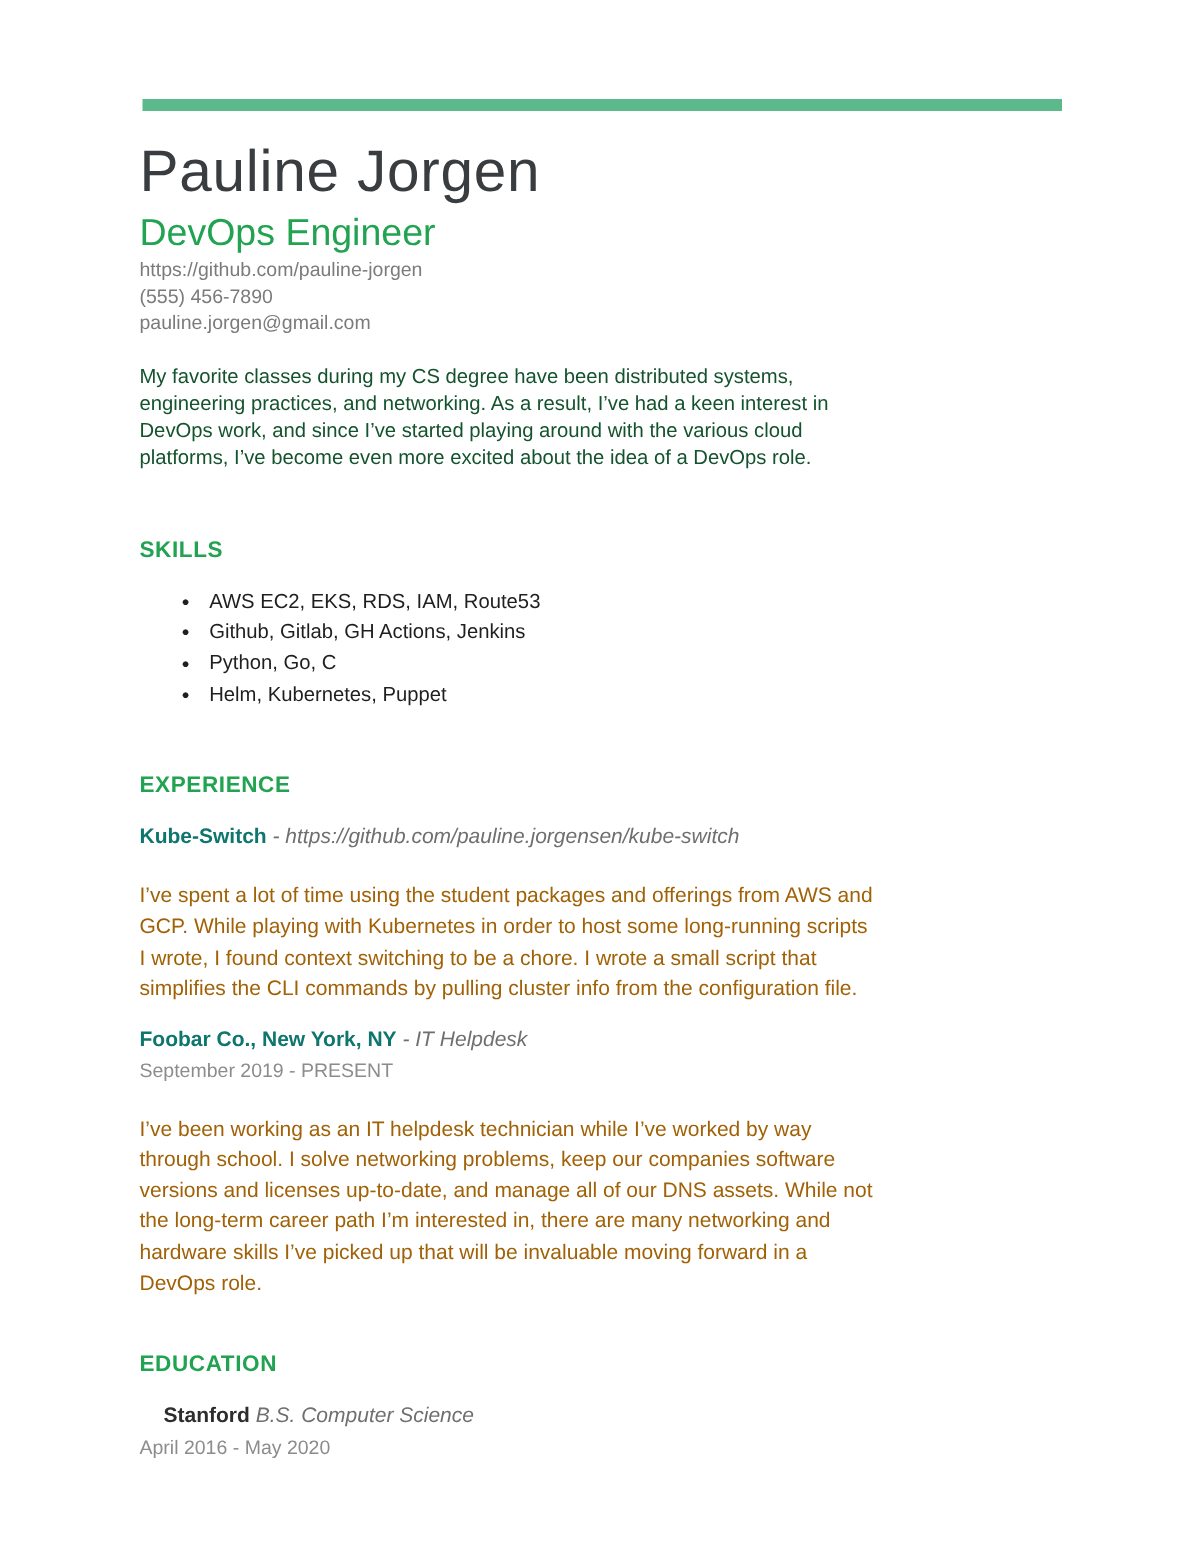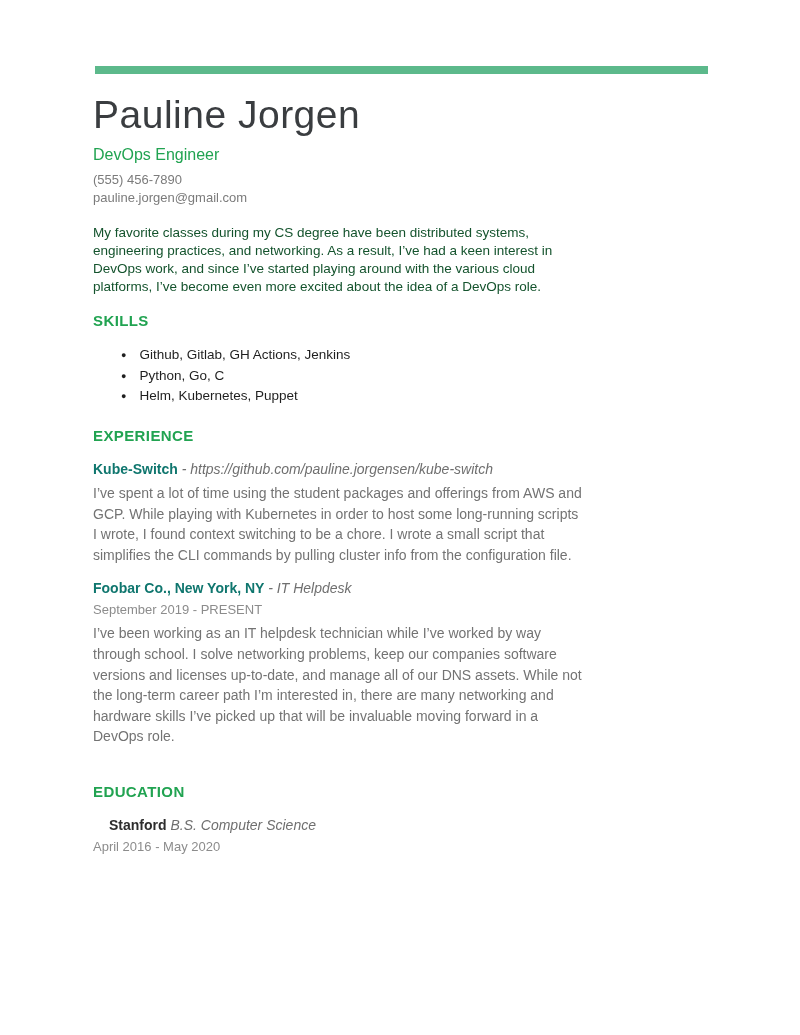--- a/index.html
+++ b/index.html
@@ -23,21 +23,21 @@
   .name {
     margin: 20px 0 0;
     font-size: 39px;
     line-height: 42px;
     font-weight: 400;
     color: #3a3d40;
     letter-spacing: 0.5px;
   }
   .job-title {
     margin: 6px 0 0;
-    font-size: 16px;
+    font-size: 25px;
     line-height: 26px;
     font-weight: 400;
     color: #21a351;
   }
   .contacts { margin-top: 3px; }
   .contact-line {
     font-size: 13px;
     line-height: 17.5px;
     color: #7b7b7b;
   }
@@ -49,22 +49,22 @@
     color: #14532d;
   }
 
   .section-heading {
     font-size: 15px;
     line-height: 18px;
     font-weight: 700;
     color: #21a351;
     letter-spacing: 0.4px;
   }
-  .skills-heading { margin-top: 16px; }
-  .experience-heading { margin-top: 20px; }
+  .skills-heading { margin-top: 44px; }
+  .experience-heading { margin-top: 42px; }
   .education-heading { margin-top: 36px; }
 
   ul.skills-list {
     margin: 11px 0 0;
     padding: 0 0 0 28px;
     list-style: none;
   }
   ul.skills-list li {
     font-size: 13.5px;
     line-height: 20.7px;
@@ -83,51 +83,53 @@
   .entry-name { font-weight: 700; color: #0f766e; }
   .entry-sep { color: #6f6f6f; font-style: italic; }
   .entry-subtitle { color: #6f6f6f; font-style: italic; }
   .entry-dates {
     margin-top: 5px;
     font-size: 13px;
     line-height: 16px;
     color: #8c8c8c;
   }
   .entry-desc {
-    margin-top: 5px;
+    margin-top: 20px;
     width: 492px;
     font-size: 14px;
     line-height: 20.6px;
-    color: #737373;
+    color: #a16207;
   }
 
   .edu-line { margin-top: 15px; font-size: 14px; line-height: 18px; margin-left: 16px; }
   .edu-school { font-weight: 700; color: #2d2d2d; }
   .edu-degree { color: #6f6f6f; font-style: italic; }
   .edu-dates { margin-top: 5px; font-size: 13px; line-height: 16px; color: #8c8c8c; }
 </style>
 </head>
 <body>
 
 <div class="page">
 
   <div class="top-bar"></div>
 
   <h1 class="name">Pauline Jorgen</h1>
   <h2 class="job-title">DevOps Engineer</h2>
 
   <div class="contacts">
+    <div class="contact-line">https://github.com/pauline-jorgen</div>
     <div class="contact-line">(555) 456-7890</div>
     <div class="contact-line">pauline.jorgen@gmail.com</div>
   </div>
 
   <p class="summary">My favorite classes during my CS degree have been distributed systems, engineering practices, and networking. As a result, I’ve had a keen interest in DevOps work, and since I’ve started playing around with the various cloud platforms, I’ve become even more excited about the idea of a DevOps role.</p>
 
   <h3 class="section-heading skills-heading">SKILLS</h3>
   <ul class="skills-list">
+    <li><span class="bullet">●</span><span>AWS EC2, EKS, RDS, IAM, Route53</span></li>
     <li><span class="bullet">●</span><span>Github, Gitlab, GH Actions, Jenkins</span></li>
     <li><span class="bullet">●</span><span>Python, Go, C</span></li>
     <li><span class="bullet">●</span><span>Helm, Kubernetes, Puppet</span></li>
   </ul>
 
   <h3 class="section-heading experience-heading">EXPERIENCE</h3>
 
   <div>
     <div class="entry-title-line">
       <span class="entry-name">Kube-Switch</span>

